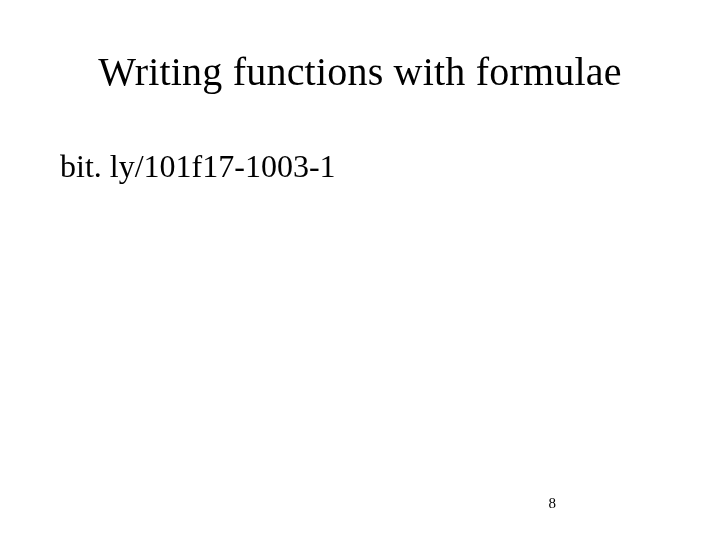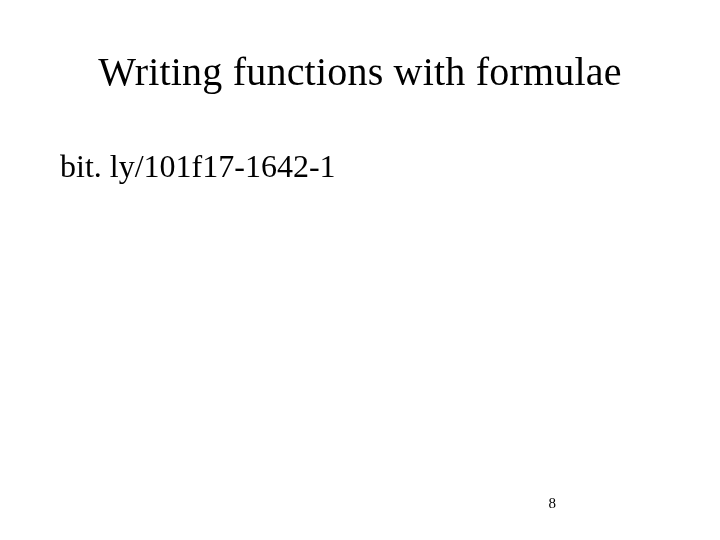--- a/index.html
+++ b/index.html
@@ -47,17 +47,17 @@
     right: 48px;
     font-size: 15px;
   }
 </style>
 </head>
 <body>
 
 <div class="slide">
   <div class="title">Writing functions with formulae</div>
 
-  <div class="body-text">bit. ly/101f17-1642-1</div>
+  <div class="body-text">bit. ly/101f17-1003-1</div>
 
 
   <div class="footer-right">8</div>
 </div>
 
 </body></html>

